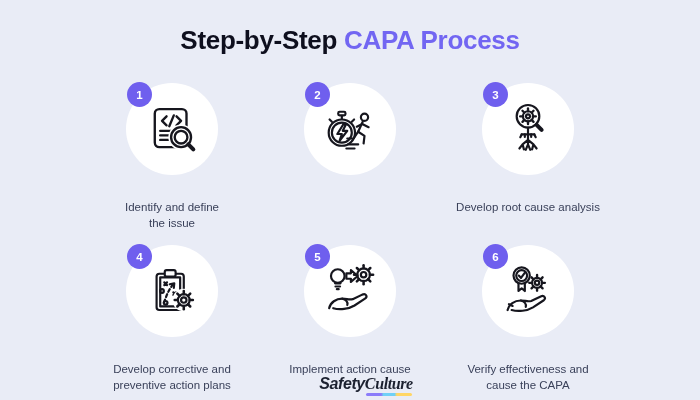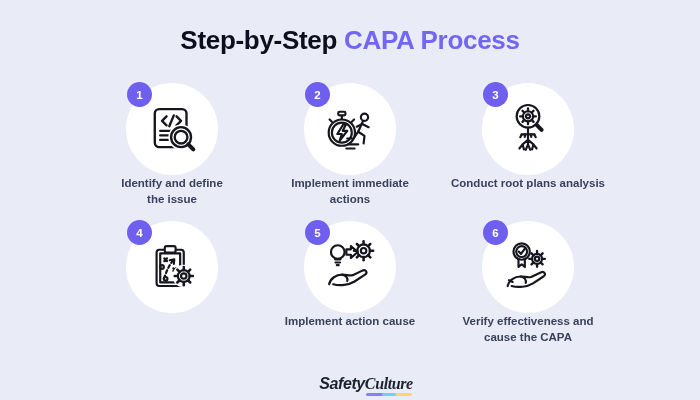--- a/index.html
+++ b/index.html
@@ -34,22 +34,22 @@
     display:flex;align-items:center;justify-content:center;
   }
   .badge{
     position:absolute;top:-1px;left:1px;z-index:2;
     width:25px;height:25px;border-radius:50%;
     background:#6F5FEE;color:#fff;
     font-size:11.5px;font-weight:700;
     display:flex;align-items:center;justify-content:center;
   }
   .label{
-    margin-top:0;
-    font-size:11.5px;font-weight:700;line-height:1.4;
+    margin-top:24px;
+    font-size:11.5px;font-weight:400;line-height:1.4;
     color:#3A415A;text-align:center;white-space:pre-line;
   }
   .footer{
     position:absolute;left:0;right:0;bottom:7px;
     display:flex;justify-content:center;align-items:baseline;
     font-style:italic;font-weight:800;font-size:16px;
     letter-spacing:-0.4px;color:#1C2130;padding-left:32px;
   }
   .culture-wrap{position:relative;display:inline-block;font-family:Liberation Serif, serif;}
   .logo-underline{
@@ -107,22 +107,20 @@
             <line x1="46" y1="24" x2="41" y2="35"></line>
             <line x1="45.5" y1="26.5" x2="52.5" y2="30"></line>
             <line x1="45.5" y1="26.5" x2="39.5" y2="29.5"></line>
             <polyline points="41,35 48,39.5 47,48"></polyline>
             <polyline points="41,35 36,42.5 29,42.5"></polyline>
             <line x1="30" y1="49" x2="41" y2="49"></line>
             <line x1="28" y1="53.5" x2="37" y2="53.5"></line>
           </svg>
         </div>
       </div>
-      <div class="label">Implement immediate
-actions</div>
     </div>
 
     <div class="step">
       <div class="icon-wrap">
         <div class="badge" style="background: rgb(111, 95, 238);">3</div>
         <div class="circle">
           <svg class="ic" viewBox="0 0 64 64" fill="none" stroke="#16161E" stroke-width="2.4" stroke-linecap="round" stroke-linejoin="round">
             <circle cx="32" cy="18" r="12.5"></circle>
             <circle cx="32" cy="18" r="5.6"></circle>
             <circle cx="32" cy="18" r="2.2"></circle>
@@ -137,21 +135,21 @@
               <line x1="35.96" y1="14.04" x2="38.1" y2="11.9"></line>
             </g>
             <line x1="41.5" y1="27.5" x2="47" y2="33" stroke-width="4.5"></line>
             <line x1="32" y1="30.5" x2="32" y2="38"></line>
             <line x1="25" y1="38" x2="39" y2="38"></line>
             <path d="M25,38 l-1.5,3 M39,38 l1.5,3 M28.5,38 v2.8 M35.5,38 v2.8"></path>
             <path d="M32,38 v6 M32,44 l-6,5 M26,49 l-3.5,4.5 M26,49 l1.5,5.5 M32,44 l6,5 M38,49 l3.5,4.5 M38,49 l-1.5,5.5 M32,44 v5 M32,49 l-2.5,6 M32,49 l2.5,6"></path>
           </svg>
         </div>
       </div>
-      <div class="label">Conduct root plans analysis</div>
+      <div class="label">Develop root cause analysis</div>
     </div>
 
     <div class="step">
       <div class="icon-wrap">
         <div class="badge" style="background: rgb(111, 95, 238);">4</div>
         <div class="circle">
           <svg class="ic" viewBox="0 0 64 64" fill="none" stroke="#16161E" stroke-width="2.4" stroke-linecap="round" stroke-linejoin="round">
             <rect x="15" y="13" width="30" height="40" rx="3"></rect>
             <rect x="19" y="17" width="22" height="32"></rect>
             <rect x="24" y="9" width="12" height="7" rx="2" fill="#FFFFFF"></rect>
@@ -170,20 +168,22 @@
               <line x1="45" y1="48.5" x2="45" y2="52"></line>
               <line x1="40.4" y1="46.6" x2="37.9" y2="49.1"></line>
               <line x1="38.5" y1="42" x2="35" y2="42"></line>
               <line x1="40.4" y1="37.4" x2="37.9" y2="34.9"></line>
               <line x1="45" y1="35.5" x2="45" y2="32"></line>
               <line x1="49.6" y1="37.4" x2="52.1" y2="34.9"></line>
             </g>
           </svg>
         </div>
       </div>
+      <div class="label">Develop corrective and
+preventive action plans</div>
     </div>
 
     <div class="step">
       <div class="icon-wrap">
         <div class="badge" style="background: rgb(111, 95, 238);">5</div>
         <div class="circle">
           <svg class="ic" viewBox="0 0 64 64" fill="none" stroke="#16161E" stroke-width="2.4" stroke-linecap="round" stroke-linejoin="round">
             <circle cx="18.5" cy="15.5" r="7.5"></circle>
             <line x1="15.5" y1="23.5" x2="21.5" y2="23.5"></line>
             <line x1="16" y1="27" x2="21" y2="27"></line>

